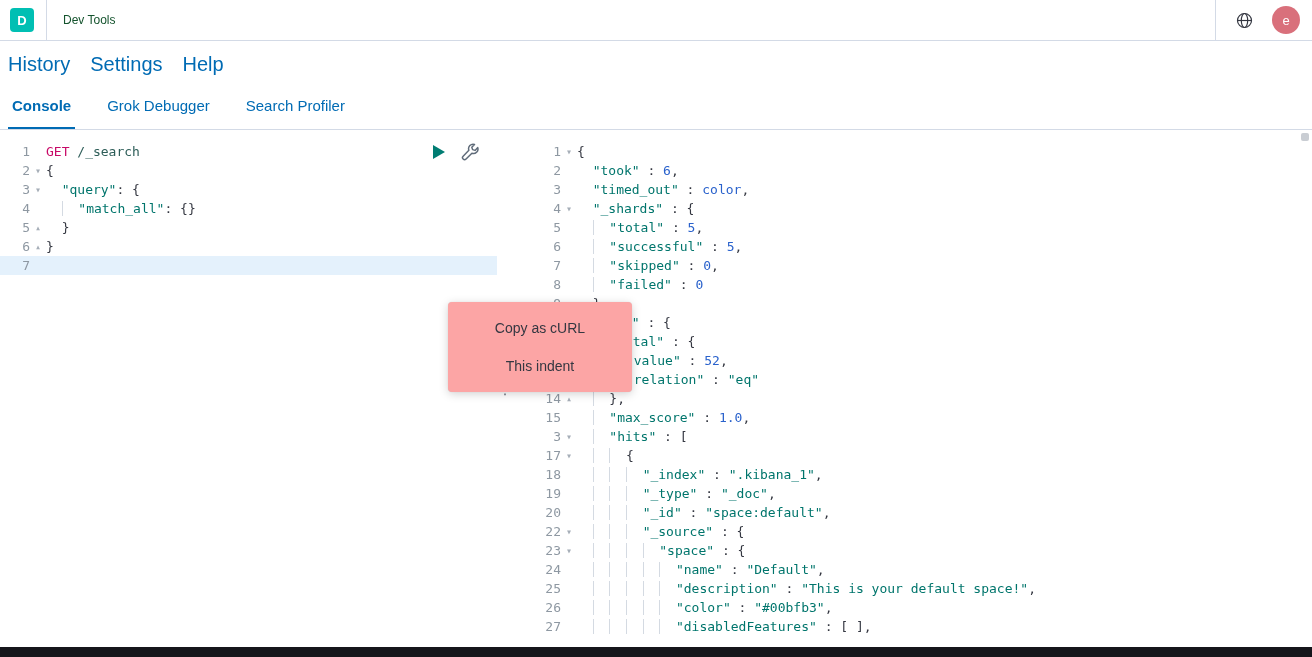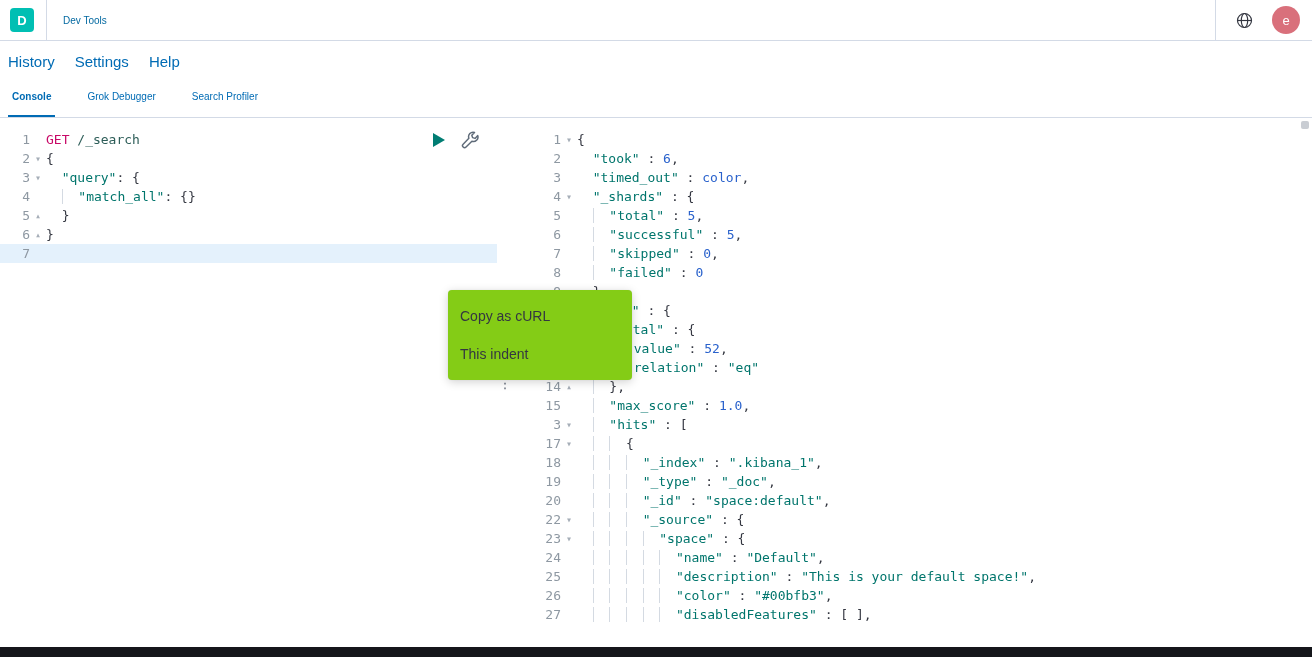--- a/index.html
+++ b/index.html
@@ -7,33 +7,33 @@
   body {
     font-family:"Liberation Sans", sans-serif;
     background:#fff; color:#343741; overflow:hidden;
   }
   .app { position:relative; width:1312px; height:657px; display:flex; flex-direction:column; background:#fff; }
 
   
   .top-bar { flex:0 0 41px; height:41px; border-bottom:1px solid #d3dae6; display:flex; align-items:center; padding-left:10px; background:#fff; }
   .logo { width:24px; height:24px; border-radius:4px; background:#00bfb3; color:#fff; font-weight:bold; font-size:13px; display:flex; align-items:center; justify-content:center; flex:none; }
   .top-divider { width:1px; height:40px; background:#d3dae6; margin:0 16px 0 12px; flex:none; }
-  .app-title { font-size:10px; color:#0369a1; }
+  .app-title { font-size:12px; color:#14532d; }
   .top-spacer { flex:1; }
   .top-right { display:flex; align-items:center; height:100%; border-left:1px solid #d3dae6; padding:0 12px 0 12px; gap:12px; }
   .icon-btn { width:32px; height:32px; display:flex; align-items:center; justify-content:center; background:none; border:none; cursor:pointer; }
   .avatar { width:28px; height:28px; border-radius:50%; background:#d9707b; color:#fff; font-size:13px; display:flex; align-items:center; justify-content:center; cursor:pointer; }
 
   
   .nav-row { display:flex; gap:20px; padding:12px 0 9px 8px; }
-  .nav-link { color:#006bb4; font-size:15px; text-decoration:none; cursor:pointer; }
+  .nav-link { color:#006bb4; font-size:20px; text-decoration:none; cursor:pointer; }
 
   
   .tabs-row { display:flex; gap:28px; padding-left:8px; border-bottom:1px solid #d3dae6; }
-  .tab { color:#006bb4; font-size:10px; padding:12px 4px 13px 4px; border-bottom:2px solid transparent; cursor:pointer; }
+  .tab { color:#006bb4; font-size:15px; padding:12px 4px 13px 4px; border-bottom:2px solid transparent; cursor:pointer; }
   .tab.active { border-bottom-color:#006bb4; font-weight:bold; }
 
   
   .workspace { flex:1; display:flex; position:relative; overflow:hidden; background:#fff; }
   .editor-pane { width:497px; flex:none; position:relative; padding-top:12px; overflow:hidden; }
   .resizer { width:16px; flex:none; display:flex; align-items:center; justify-content:center; color:#69707d; font-size:14px; cursor:col-resize; }
   .response-pane { flex:1; position:relative; padding-top:12px; overflow:hidden; }
 
   
   .code-line { display:flex; height:19px; line-height:19px; font-family:"DejaVu Sans Mono", monospace; font-size:13px; white-space:pre; }
@@ -52,22 +52,22 @@
   .tk-p { color:#343741; }           
   .guide { border-left:1px solid #d4dae2; }
   .active-line { background:#e4f1fc; }
 
   
   .editor-actions { position:absolute; top:13px; right:18px; display:flex; gap:16px; align-items:center; z-index:5; }
   .play-btn { width:0; height:0; border-top:7px solid transparent; border-bottom:7px solid transparent; border-left:12px solid #017d73; background:none; border-right:none; cursor:pointer; }
   .wrench-btn { background:none; border:none; cursor:pointer; width:18px; height:18px; padding:0; }
 
   
-  .context-menu { position:absolute; left:448px; top:172px; width:184px; background:#84cc16; border-radius:4px;
-    box-shadow:0 2px 10px rgba(0,0,0,0.18), 0 0 1px rgba(0,0,0,0.15); padding:7px 0; z-index:10; }
+  .context-menu { position:absolute; left:448px; top:172px; width:184px; background:#fca5a5; border-radius:4px;
+    box-shadow:0 2px 10px rgba(0,0,0,0.18), 0 0 1px rgba(0,0,0,0.15); padding:7px 0; z-index:10;text-align:center; }
   .menu-item { padding:11px 12px; font-size:14px; color:#343741; cursor:pointer; }
 
   
   .scroll-thumb { position:absolute; top:3px; right:3px; width:8px; height:8px; background:#c9cdd3; border-radius:2px; cursor:pointer; }
   .bottom-bar { flex:0 0 10px; height:10px; background:#15161b; }
 </style>
 </head>
 <body>
 
 <div class="app">

